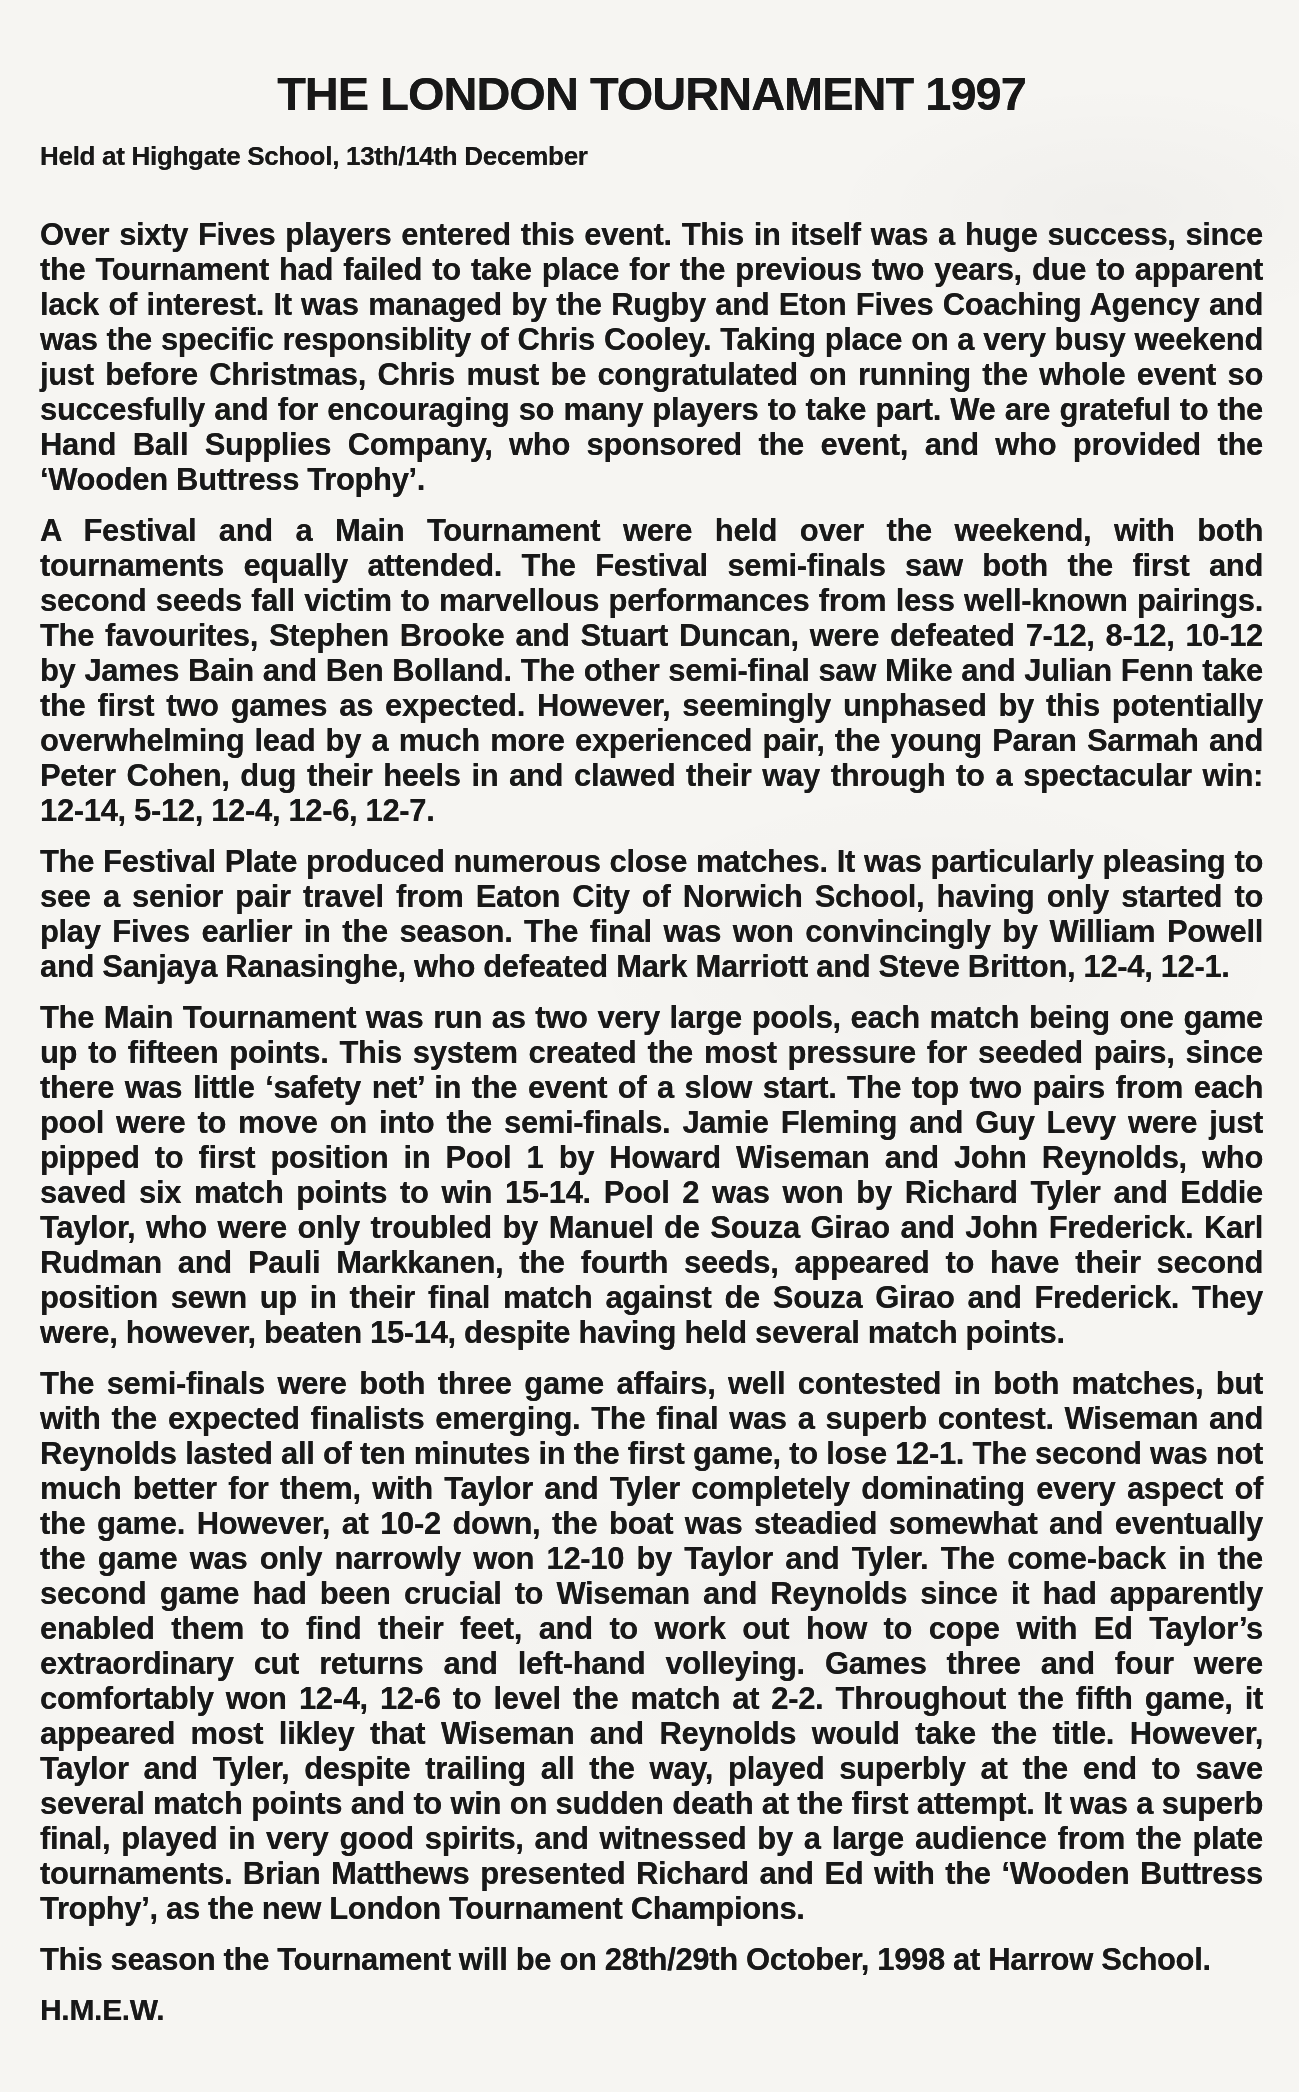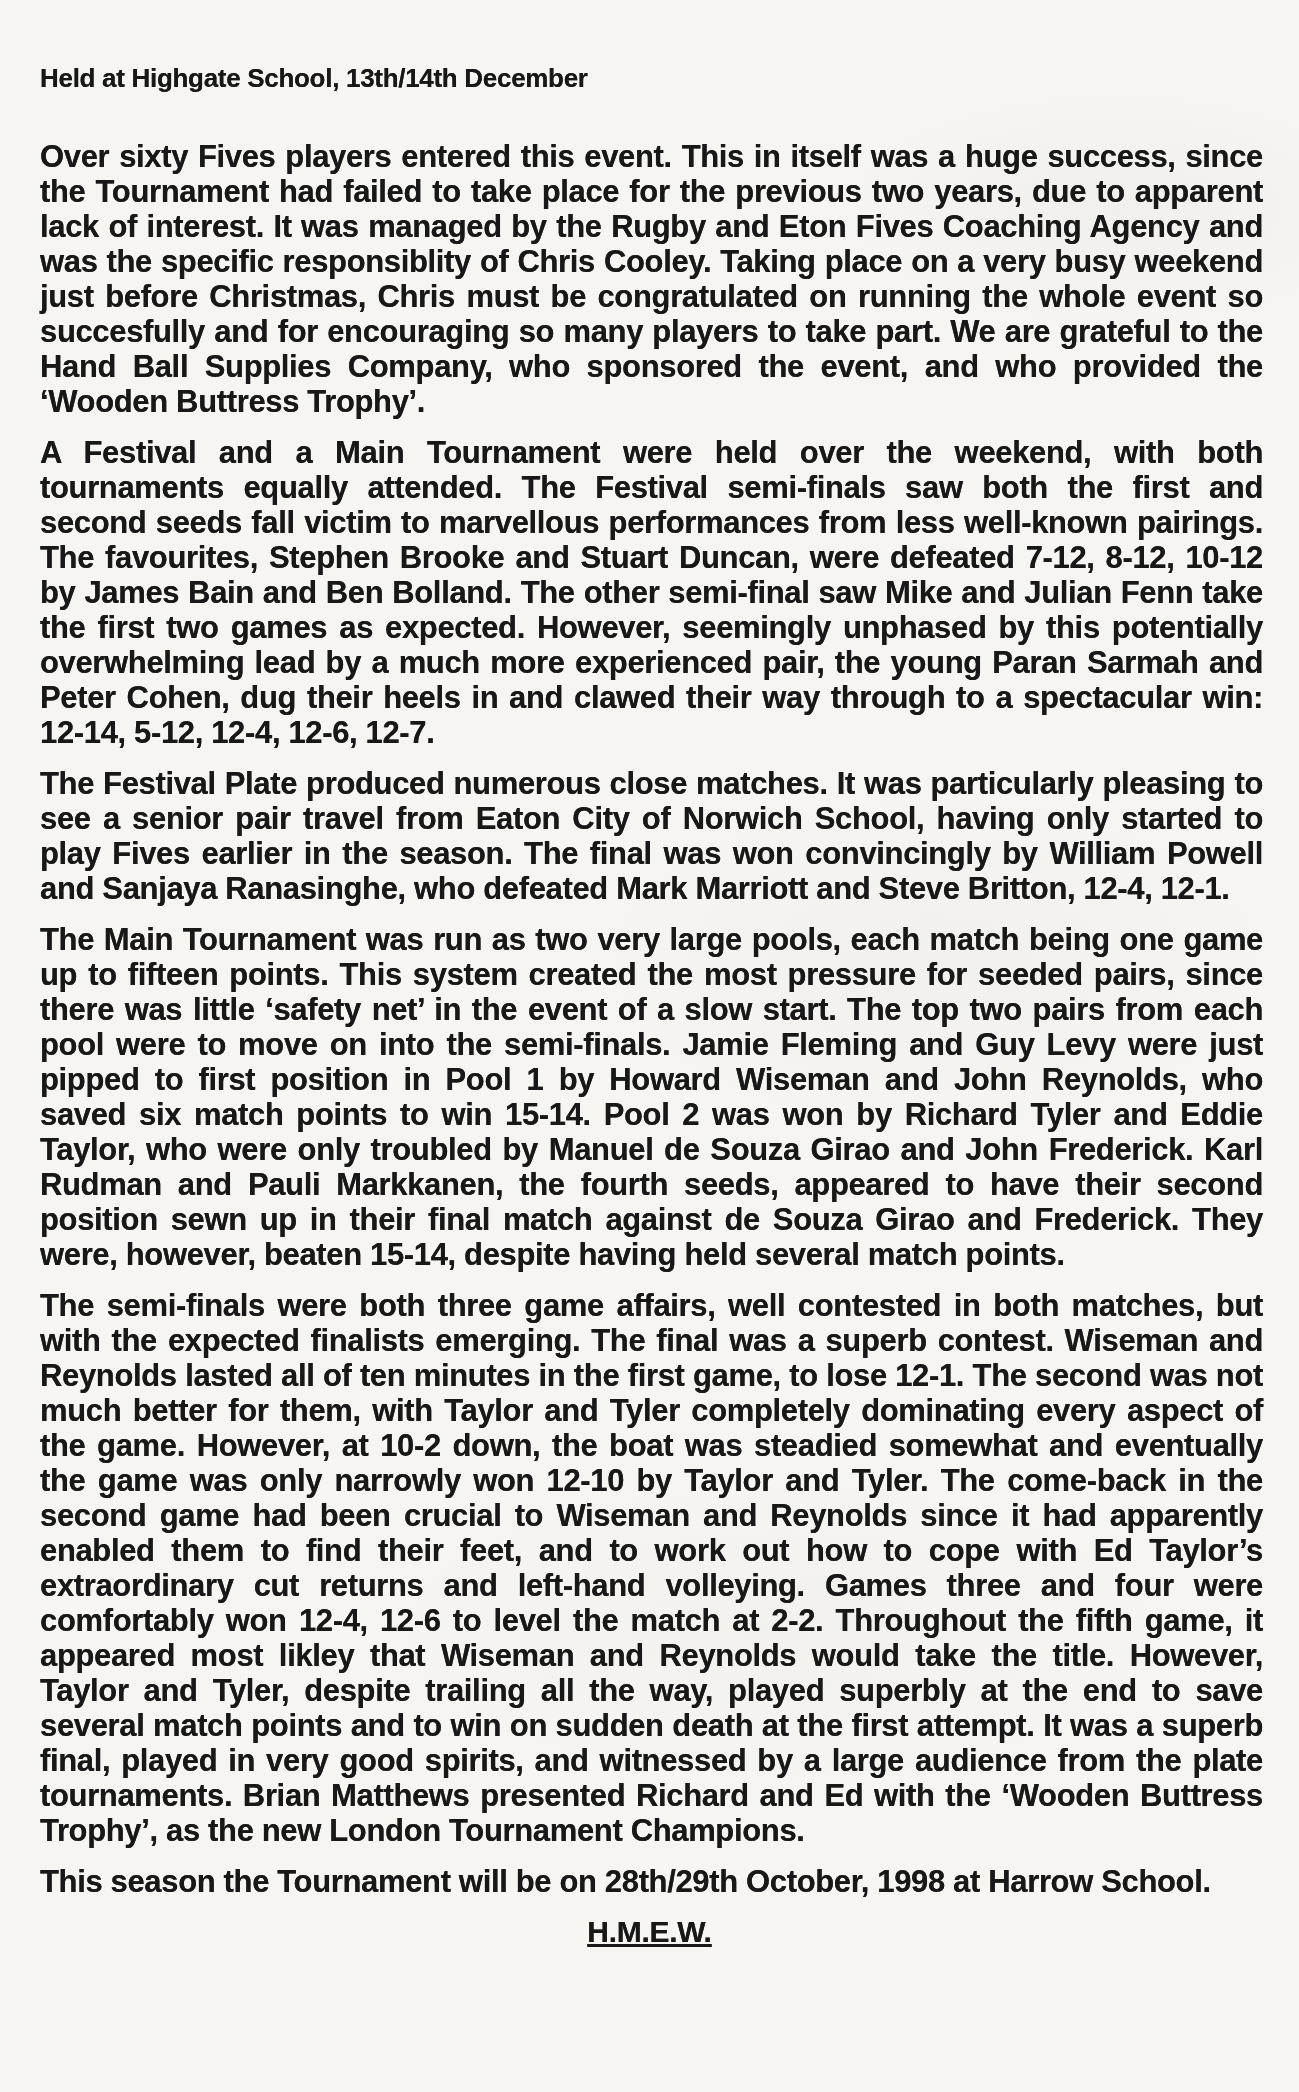--- a/index.html
+++ b/index.html
@@ -45,30 +45,30 @@
     margin: 0 0 16px 0;
     font-size: 31px;
     line-height: 35px;
     letter-spacing: -0.35px;
     text-align: justify;
     text-shadow: 0 0 0.5px rgba(10,10,10,0.75);
   }
   .signature {
     padding-right: 4px;
     font-size: 30px;
-    text-align: center;
+    text-align: left;
     letter-spacing: -0.3px;
     text-shadow: 0 0 0.5px rgba(10,10,10,0.8);
-    text-decoration: underline;
   }
 </style>
 </head>
 <body>
 
 <div class="page">
+  <h1 class="doc-title">THE LONDON TOURNAMENT 1997</h1>
 
   <div class="doc-subtitle">Held at Highgate School, 13th/14th December</div>
 
   <div class="doc-body">
     <p class="para">Over sixty Fives players entered this event. This in itself was a huge success, since the Tournament had failed to take place for the previous two years, due to apparent lack of interest. It was managed by the Rugby and Eton Fives Coaching Agency and was the specific responsiblity of Chris Cooley. Taking place on a very busy weekend just before Christmas, Chris must be congratulated on running the whole event so succesfully and for encouraging so many players to take part. We are grateful to the Hand Ball Supplies Company, who sponsored the event, and who provided the ‘Wooden Buttress Trophy’.</p>
     <p class="para">A Festival and a Main Tournament were held over the weekend, with both tournaments equally attended. The Festival semi-finals saw both the first and second seeds fall victim to marvellous performances from less well-known pairings. The favourites, Stephen Brooke and Stuart Duncan, were defeated 7-12, 8-12, 10-12 by James Bain and Ben Bolland. The other semi-final saw Mike and Julian Fenn take the first two games as expected. However, seemingly unphased by this potentially overwhelming lead by a much more experienced pair, the young Paran Sarmah and Peter Cohen, dug their heels in and clawed their way through to a spectacular win: 12-14, 5-12, 12-4, 12-6, 12-7.</p>
     <p class="para">The Festival Plate produced numerous close matches. It was particularly pleasing to see a senior pair travel from Eaton City of Norwich School, having only started to play Fives earlier in the season. The final was won convincingly by William Powell and Sanjaya Ranasinghe, who defeated Mark Marriott and Steve Britton, 12-4, 12-1.</p>
     <p class="para">The Main Tournament was run as two very large pools, each match being one game up to fifteen points. This system created the most pressure for seeded pairs, since there was little ‘safety net’ in the event of a slow start. The top two pairs from each pool were to move on into the semi-finals. Jamie Fleming and Guy Levy were just pipped to first position in Pool 1 by Howard Wiseman and John Reynolds, who saved six match points to win 15-14. Pool 2 was won by Richard Tyler and Eddie Taylor, who were only troubled by Manuel de Souza Girao and John Frederick. Karl Rudman and Pauli Markkanen, the fourth seeds, appeared to have their second position sewn up in their final match against de Souza Girao and Frederick. They were, however, beaten 15-14, despite having held several match points.</p>
     <p class="para">The semi-finals were both three game affairs, well contested in both matches, but with the expected finalists emerging. The final was a superb contest. Wiseman and Reynolds lasted all of ten minutes in the first game, to lose 12-1. The second was not much better for them, with Taylor and Tyler completely dominating every aspect of the game. However, at 10-2 down, the boat was steadied somewhat and eventually the game was only narrowly won 12-10 by Taylor and Tyler. The come-back in the second game had been crucial to Wiseman and Reynolds since it had apparently enabled them to find their feet, and to work out how to cope with Ed Taylor’s extraordinary cut returns and left-hand volleying. Games three and four were comfortably won 12-4, 12-6 to level the match at 2-2. Throughout the fifth game, it appeared most likley that Wiseman and Reynolds would take the title. However, Taylor and Tyler, despite trailing all the way, played superbly at the end to save several match points and to win on sudden death at the first attempt. It was a superb final, played in very good spirits, and witnessed by a large audience from the plate tournaments. Brian Matthews presented Richard and Ed with the ‘Wooden Buttress Trophy’, as the new London Tournament Champions.</p>
     <p class="para">This season the Tournament will be on 28th/29th October, 1998 at Harrow School.</p>

